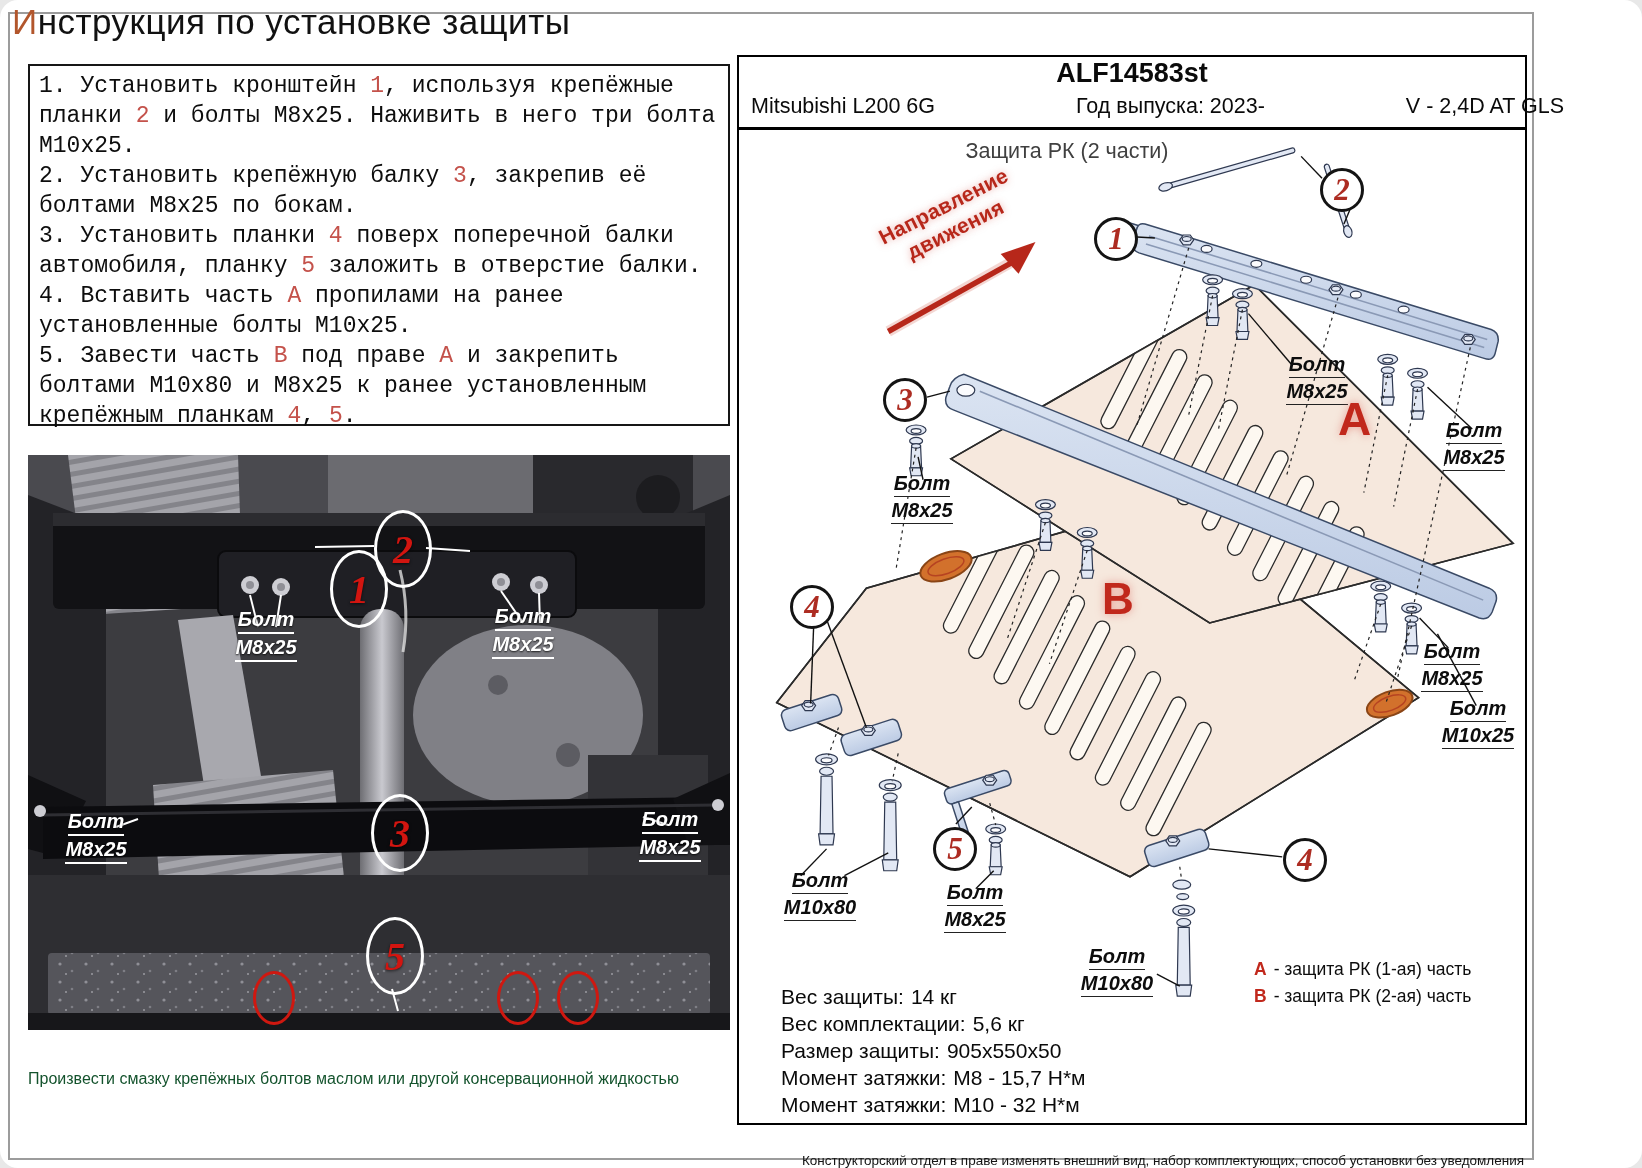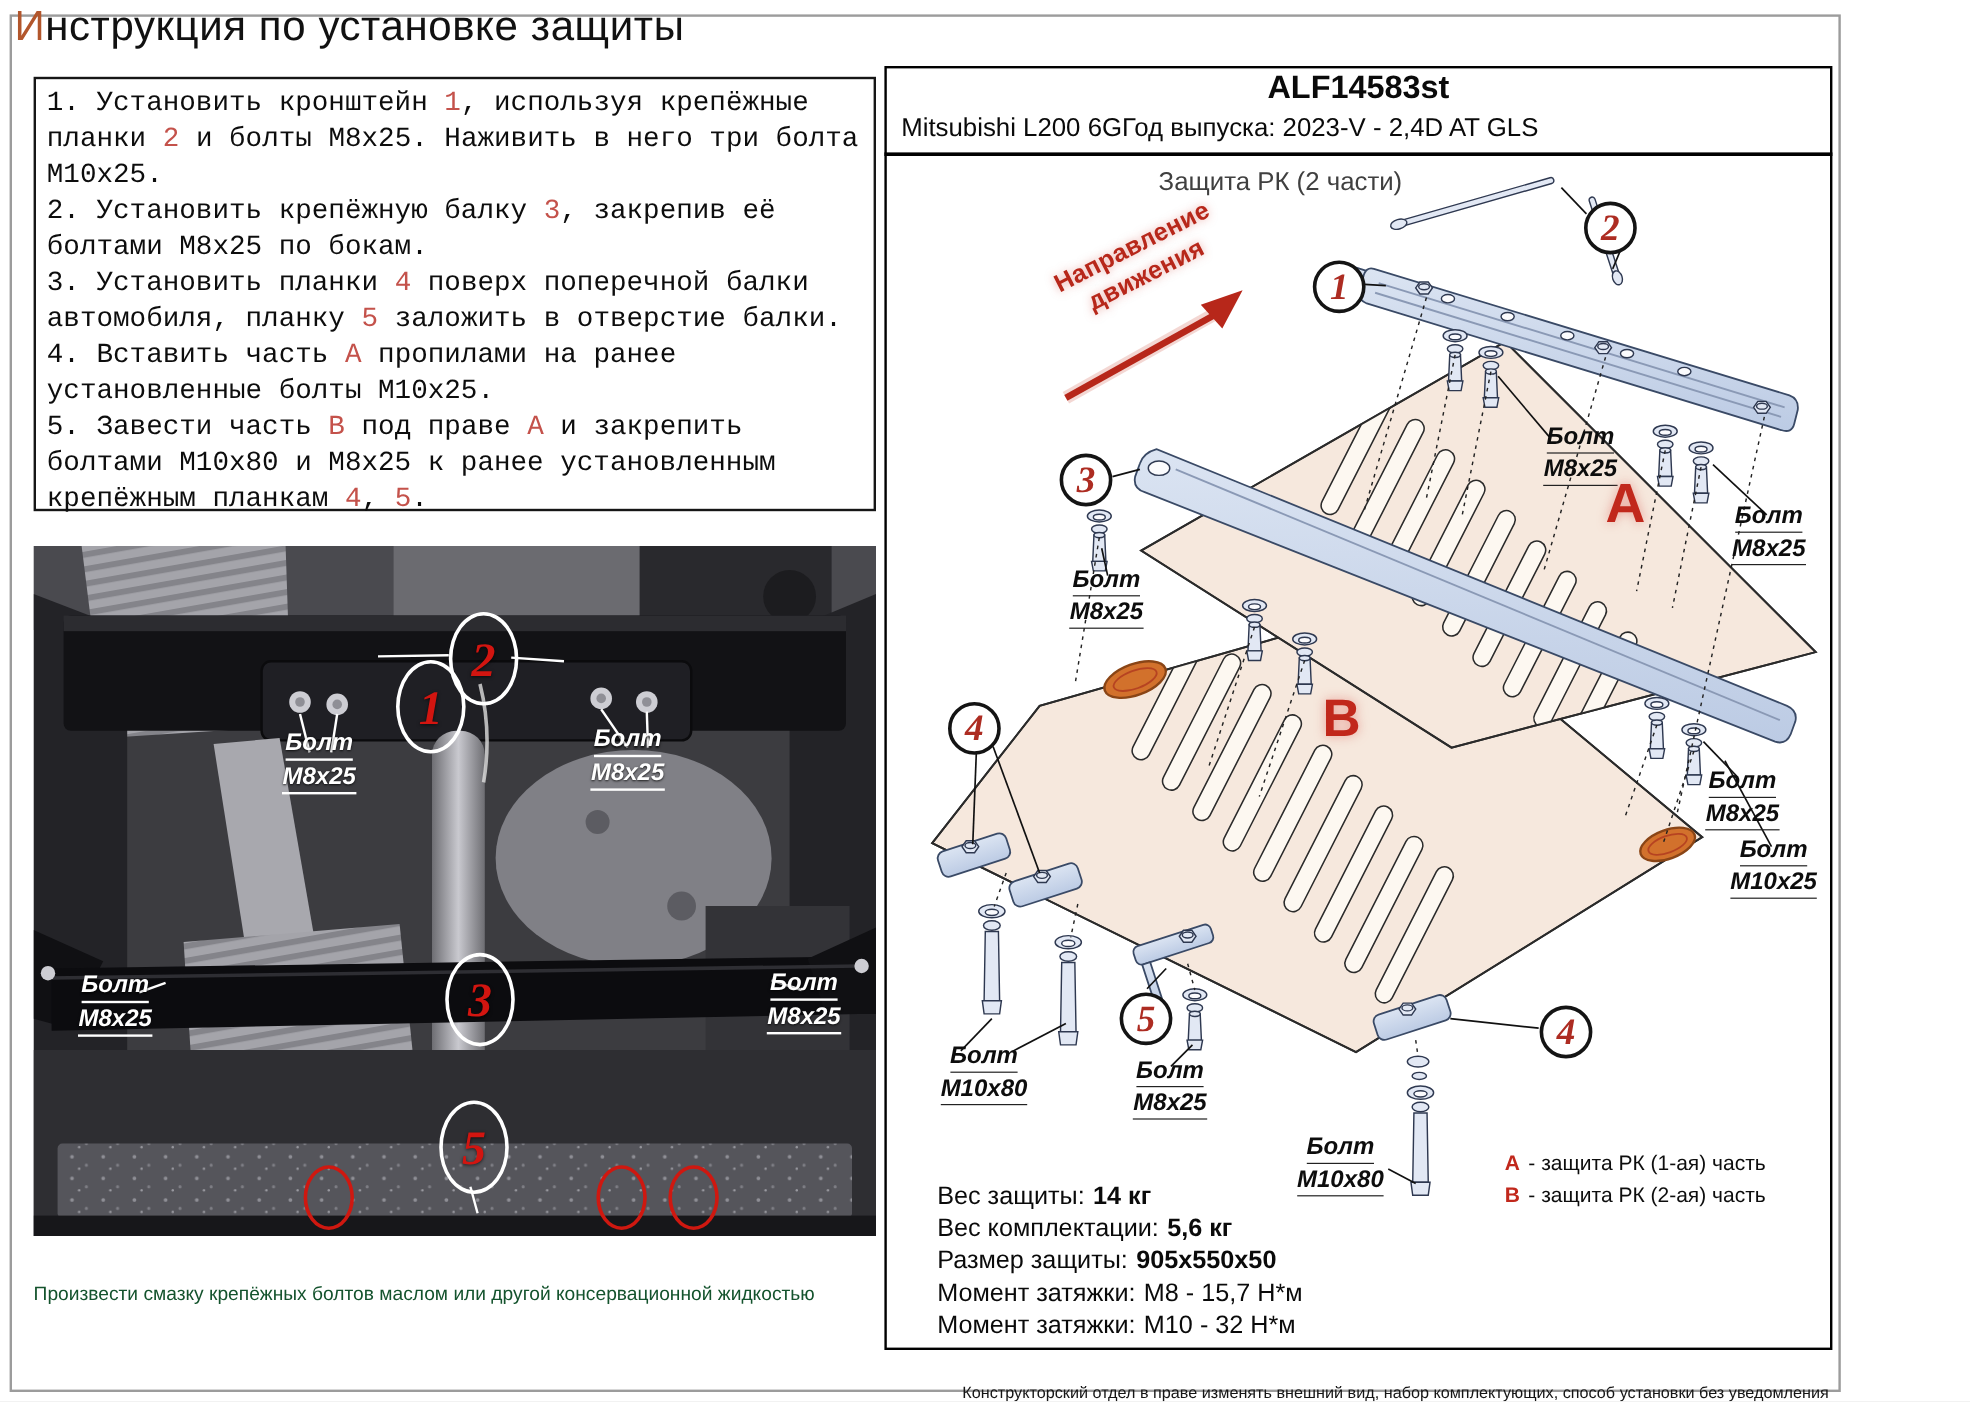--- a/index.html
+++ b/index.html
@@ -1,49 +1,49 @@
 <!DOCTYPE html>
 <html><head>
 <meta charset="utf-8">
 <style>
   html,body{margin:0;padding:0;background:#e8e8e8;}
-  .page{position:relative;width:1642px;height:1168px;background:#fff;font-family:"Liberation Sans",sans-serif;overflow:hidden;}
+  .page{position:relative;width:1642px;height:1168px;background:#fff;font-family:"Liberation Sans",sans-serif;overflow:hidden;border-radius:18px;}
   .frame{position:absolute;left:8px;top:12px;width:1522px;height:1144px;border:2px solid #9c9c9c;}
   .title{position:absolute;left:12px;top:2px;font-size:35px;font-weight:normal;color:#111;margin:0;letter-spacing:.5px;}
   .title .tf{color:#b2562c;}
   .instr-box{position:absolute;left:28px;top:64px;width:702px;height:362px;border:2px solid #161616;box-sizing:border-box;padding:5px 9px;font-size:23px;line-height:30px;color:#0d0d0d;}
   .instr-box .ref{color:#c4524b;}
   .step{margin:0;font-family:Liberation Mono, monospace;}
   
   .photo{position:absolute;left:28px;top:455px;width:702px;height:575px;}
   .photo svg{display:block;}
   .pcall{position:absolute;border:3px solid #fff;border-radius:50%;background:transparent;display:flex;align-items:center;justify-content:center;font-family:"Liberation Serif",serif;font-style:italic;font-weight:bold;color:#d21510;font-size:40px;text-shadow:0 1px 3px rgba(0,0,0,.65);}
   .plabel{position:absolute;width:84px;text-align:center;font-style:italic;font-weight:bold;font-size:20px;color:#fff;text-shadow:0 1px 2px rgba(0,0,0,.8);}
   .plabel span{display:inline-block;border-bottom:2px solid #fff;line-height:25px;margin-bottom:1px;}
   .redmark{position:absolute;width:36px;height:48px;border:3px solid #cf1810;border-radius:50%;background:transparent;}
   .rednote{position:absolute;left:28px;top:1062px;width:702px;text-align:left;font-size:16px;line-height:34px;color:#14532d;}
   
   .panel{position:absolute;left:737px;top:55px;width:790px;height:1070px;border:2px solid #000;box-sizing:border-box;background:#fff;}
   .panel-head{position:absolute;left:737px;top:55px;width:790px;height:75px;border-bottom:3px solid #000;box-sizing:border-box;}
   .pcode{position:absolute;left:737px;top:58px;width:790px;text-align:center;font-size:27px;font-weight:bold;color:#0a0a0a;}
-  .prow{position:absolute;left:737px;top:94px;width:841px;display:flex;box-sizing:border-box;padding:0 14px;font-size:21.5px;color:#0a0a0a;}
+  .prow{position:absolute;left:737px;top:94px;width:841px;display:flex;justify-content:space-between;box-sizing:border-box;padding:0 14px;font-size:21.5px;color:#0a0a0a;}
   .subtitle{position:absolute;left:737px;top:139px;width:660px;text-align:center;font-size:21.5px;color:#404040;}
   .diagram{position:absolute;left:739px;top:128px;}
   .dcall{position:absolute;width:44px;height:44px;border:3.4px solid #141414;border-radius:50%;background:#fff;box-sizing:border-box;display:flex;align-items:center;justify-content:center;font-family:"Liberation Serif",serif;font-style:italic;font-weight:bold;font-size:31px;color:#ad2c22;z-index:5;}
   .dlabel{position:absolute;width:96px;text-align:center;font-style:italic;font-weight:600;font-size:20px;color:#0d0d0d;z-index:4;}
   .dlabel span{display:inline-block;border-bottom:1.7px solid #222;line-height:26px;}
   .partletter{position:absolute;font-weight:bold;color:#c1281c;text-shadow:0 0 9px rgba(225,120,110,.65);z-index:4;}
   .dirtext{position:absolute;left:862px;top:192px;width:175px;text-align:center;transform:rotate(-27deg);font-weight:bold;font-size:21px;line-height:26px;color:#b7271a;text-shadow:0 0 7px rgba(215,90,80,.5);letter-spacing:.3px;z-index:4;}
   .legend{position:absolute;left:1254px;top:956px;font-size:17.5px;color:#0d0d0d;z-index:4;}
   .legend .lrow{line-height:27px;}
   .legend .lk{color:#c1281c;font-weight:bold;margin-right:7px;}
   .specs{position:absolute;left:781px;top:983px;font-size:21px;color:#0a0a0a;z-index:4;}
   .specs .srow{line-height:27px;}
   .specs .sv{margin-left:7px;}
-  .specs .b{font-weight:bold;}
+  .specs .b{font-weight:normal;}
   .fineprint{position:absolute;left:737px;top:1129px;width:787px;text-align:right;font-size:13.5px;color:#151515;margin-top:24px;}
   
   .plate{fill:#f6e8dd;stroke:#2b2b2b;stroke-width:1.6;}
   .slot{fill:#fdf8f1;stroke:#2b2b2b;stroke-width:1.3;}
   .blue{fill:url(#gBlue);stroke:#3a4a66;stroke-width:1.5;}
   .met{fill:#e2e8f4;stroke:#2e3850;stroke-width:1.2;}
   .hole{fill:#fbfbfd;stroke:#2e3850;stroke-width:1.2;}
   .ridge{stroke:#8a99b5;stroke-width:1.6;fill:none;}
   .dash{stroke:#222;stroke-width:1.2;fill:none;stroke-dasharray:3 4;}
   .lead{stroke:#111;stroke-width:1.4;fill:none;}

